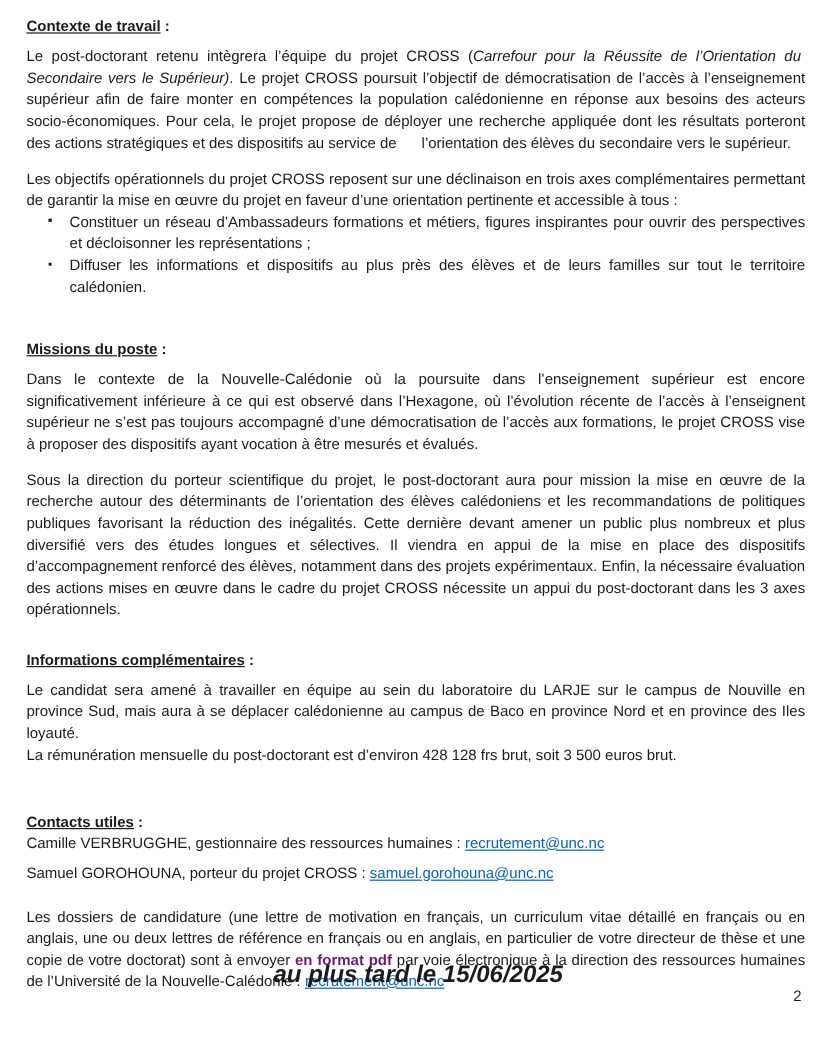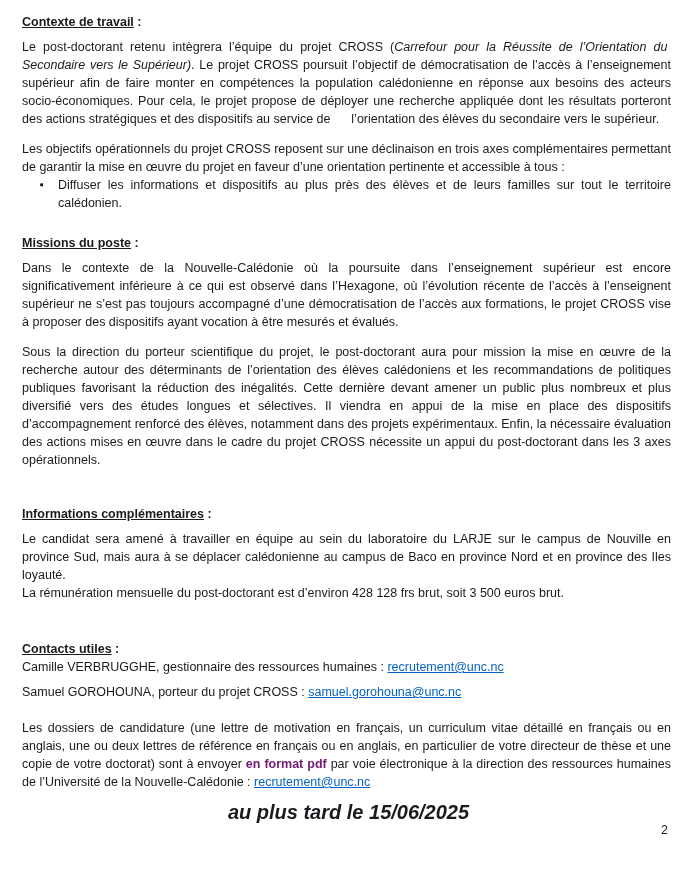--- a/index.html
+++ b/index.html
@@ -11,22 +11,22 @@
   }
   .page { padding:13px 26px 0 22px; }
   .para, .heading, .contact-line, .bullets li {
     font-size:12.5px; line-height:18px;
   }
   .para { text-align:justify; }
   .heading { font-weight:bold; }
   .heading .hlabel { text-decoration:underline; }
   .mt-para    { margin-top:7px; }
   .mt-blank   { margin-top:12px; }
-  .mt-missions{ margin-top:22px; }
-  .mt-infos   { margin-top:36px; }
+  .mt-missions{ margin-top:34px; }
+  .mt-infos   { margin-top:24px; }
   .mt-contacts{ margin-top:38px; }
   .mt-closing { margin-top:18px; }
   .bullets { list-style:none; }
   .bullets li { position:relative; padding-left:36px; text-align:justify; }
   .bullets li .marker {
     position:absolute; left:18px; top:0;
     font-size:10px; line-height:18px; color:#1b1b1f;
   }
   .italic { font-style:italic; }
   .link {
@@ -51,21 +51,21 @@
 <div class="page">
 
   <p class="heading"><span class="hlabel">Contexte de travail</span><span> :</span></p>
 
   <p class="para mt-para"><span>Le post-doctorant retenu intègrera l’équipe du projet CROSS (</span><span class="italic">Carrefour pour la Réussite de l’Orientation du&nbsp; Secondaire vers le Supérieur)</span><span>. Le projet CROSS poursuit l’objectif de démocratisation de l’accès à l’enseignement supérieur afin de faire monter en compétences la population calédonienne en réponse aux besoins des acteurs socio-économiques. Pour cela, le projet propose de déployer une recherche appliquée dont les résultats porteront des actions stratégiques et des dispositifs au service de &nbsp;&nbsp;&nbsp;&nbsp; l’orientation des élèves du secondaire vers le supérieur.</span></p>
 
   <p class="para mt-blank">Les objectifs opérationnels du projet CROSS reposent sur une déclinaison en trois axes complémentaires permettant de garantir la mise en œuvre du projet en faveur d’une orientation pertinente et accessible à tous :</p>
 
   <ul class="bullets">
     <li><span class="marker">▪</span></li>
-    <li><span class="marker">▪</span></li>
+    <li><span class="marker">▪</span><span>Constituer un réseau d’Ambassadeurs formations et métiers, figures inspirantes pour ouvrir des perspectives et décloisonner les représentations ;</span></li>
     <li><span class="marker">▪</span><span>Diffuser les informations et dispositifs au plus près des élèves et de leurs familles sur tout le territoire calédonien.</span></li>
   </ul>
 
   <p class="heading mt-missions"><span class="hlabel">Missions du poste</span><span> :</span></p>
 
   <p class="para mt-para">Dans le contexte de la Nouvelle-Calédonie où la poursuite dans l’enseignement supérieur est encore significativement inférieure à ce qui est observé dans l’Hexagone, où l’évolution récente de l’accès à l’enseignent supérieur ne s’est pas toujours accompagné d’une démocratisation de l’accès aux formations, le projet CROSS vise à proposer des dispositifs ayant vocation à être mesurés et évalués.</p>
 
   <p class="para mt-blank">Sous la direction du porteur scientifique du projet, le post-doctorant aura pour mission la mise en œuvre de la recherche autour des déterminants de l’orientation des élèves calédoniens et les recommandations de politiques publiques favorisant la réduction des inégalités. Cette dernière devant amener un public plus nombreux et plus diversifié vers des études longues et sélectives. Il viendra en appui de la mise en place des dispositifs d’accompagnement renforcé des élèves, notamment dans des projets expérimentaux. Enfin, la nécessaire évaluation des actions mises en œuvre dans le cadre du projet CROSS nécessite un appui du post-doctorant dans les 3 axes opérationnels.</p>
 
   <p class="heading mt-infos"><span class="hlabel">Informations complémentaires</span><span> :</span></p>

